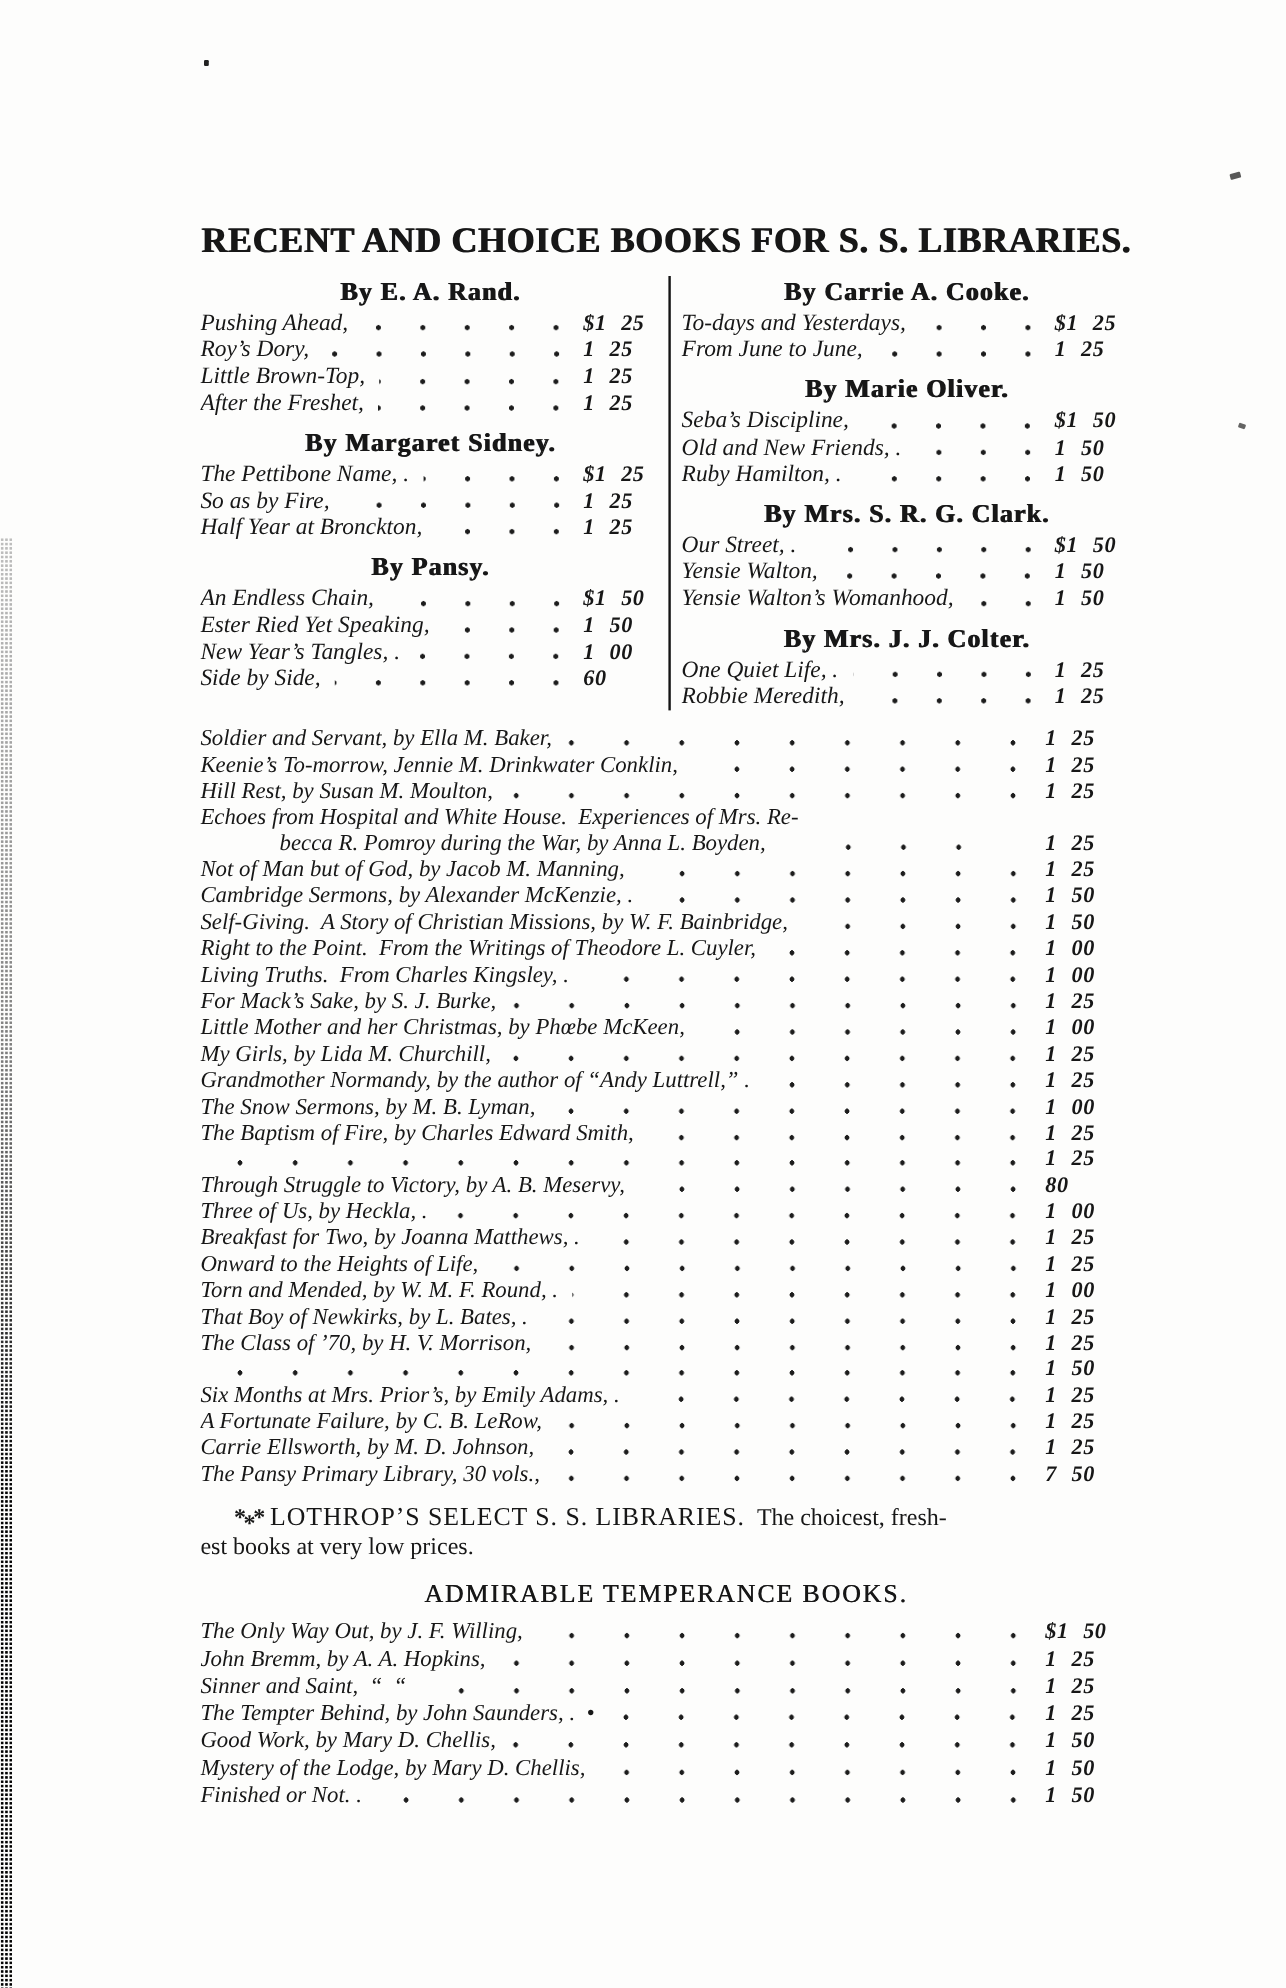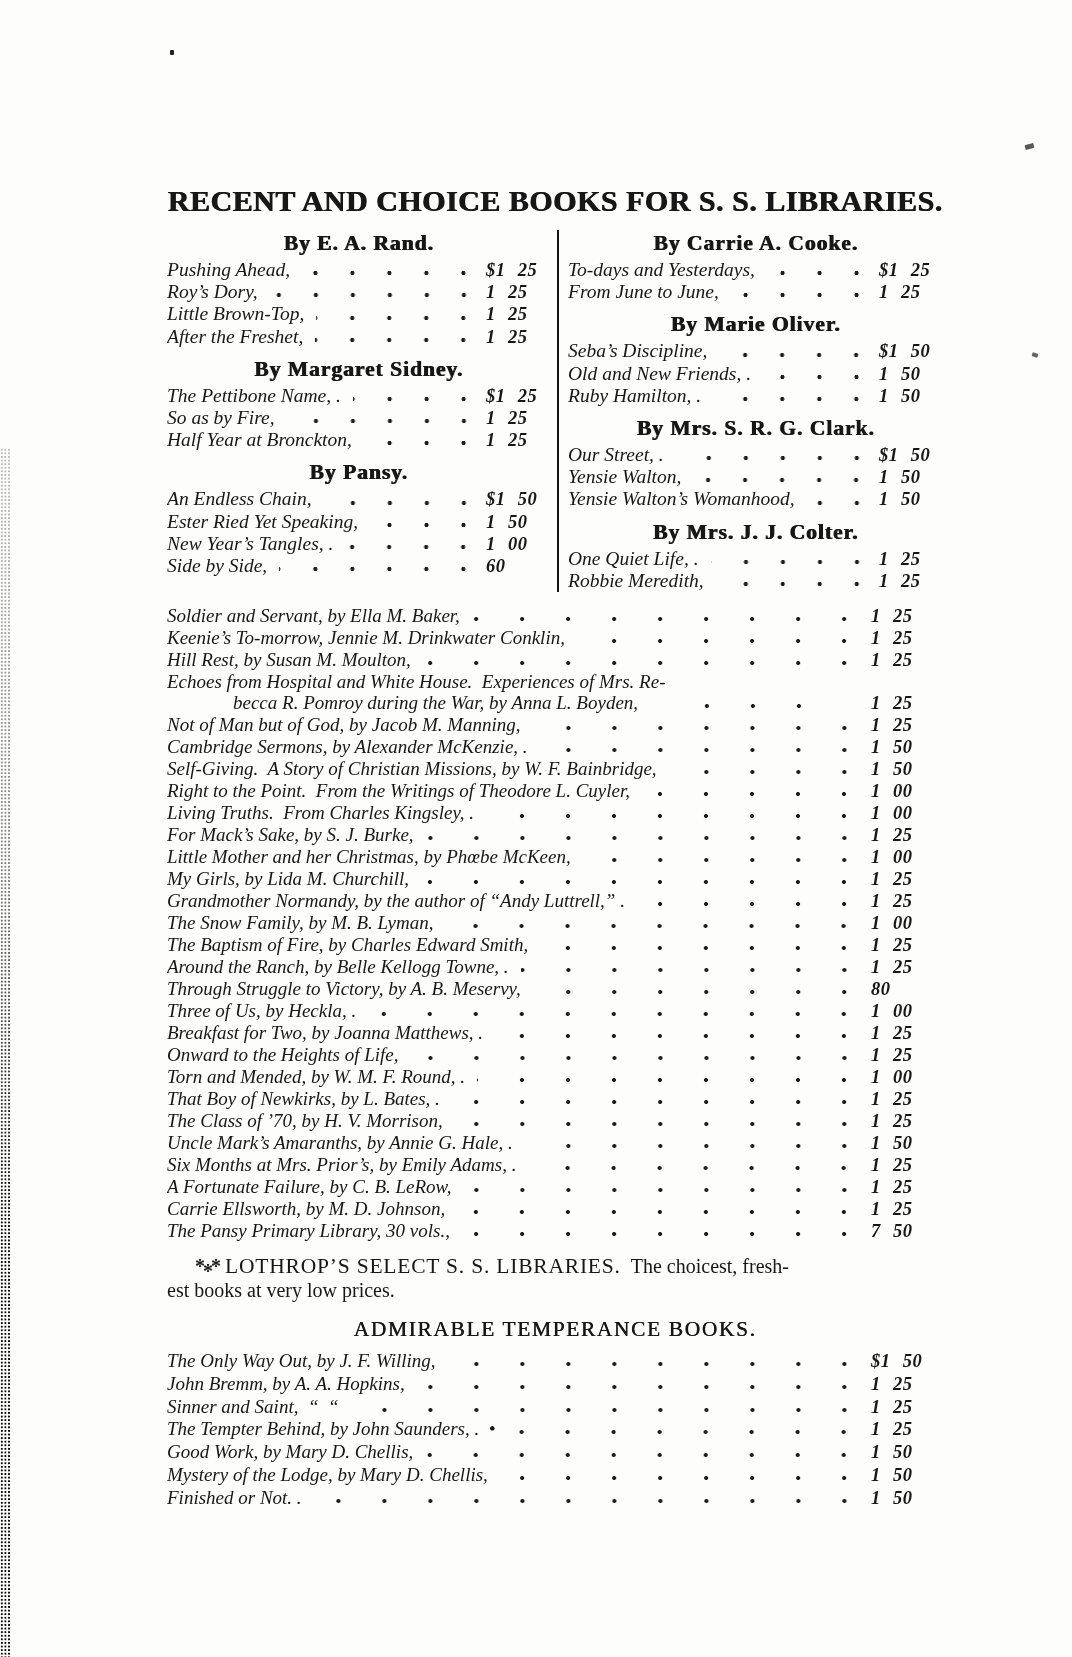--- a/index.html
+++ b/index.html
@@ -308,31 +308,30 @@
           <span class="btitle">My Girls, by Lida M. Churchill,</span>
           <span class="leader"></span>
           <span class="price">1 25</span>
         </div>
         <div class="row">
           <span class="btitle">Grandmother Normandy, by the author of “Andy Luttrell,” .</span>
           <span class="leader"></span>
           <span class="price">1 25</span>
         </div>
         <div class="row">
-          <span class="btitle">The Snow Family, by M. B. Lyman,</span>
+          <span class="btitle">The Snow Sermons, by M. B. Lyman,</span>
           <span class="leader"></span>
           <span class="price">1 00</span>
         </div>
         <div class="row">
           <span class="btitle">The Baptism of Fire, by Charles Edward Smith,</span>
           <span class="leader"></span>
           <span class="price">1 25</span>
         </div>
         <div class="row">
-          <span class="btitle">Around the Ranch, by Belle Kellogg Towne, .</span>
           <span class="leader"></span>
           <span class="price">1 25</span>
         </div>
         <div class="row">
           <span class="btitle">Through Struggle to Victory, by A. B. Meservy,</span>
           <span class="leader"></span>
           <span class="price">80</span>
         </div>
         <div class="row">
           <span class="btitle">Three of Us, by Heckla, .</span>
@@ -358,21 +357,20 @@
           <span class="btitle">That Boy of Newkirks, by L. Bates, .</span>
           <span class="leader"></span>
           <span class="price">1 25</span>
         </div>
         <div class="row">
           <span class="btitle">The Class of ’70, by H. V. Morrison,</span>
           <span class="leader"></span>
           <span class="price">1 25</span>
         </div>
         <div class="row">
-          <span class="btitle">Uncle Mark’s Amaranths, by Annie G. Hale, .</span>
           <span class="leader"></span>
           <span class="price">1 50</span>
         </div>
         <div class="row">
           <span class="btitle">Six Months at Mrs. Prior’s, by Emily Adams, .</span>
           <span class="leader"></span>
           <span class="price">1 25</span>
         </div>
         <div class="row">
           <span class="btitle">A Fortunate Failure, by C. B. LeRow,</span>

